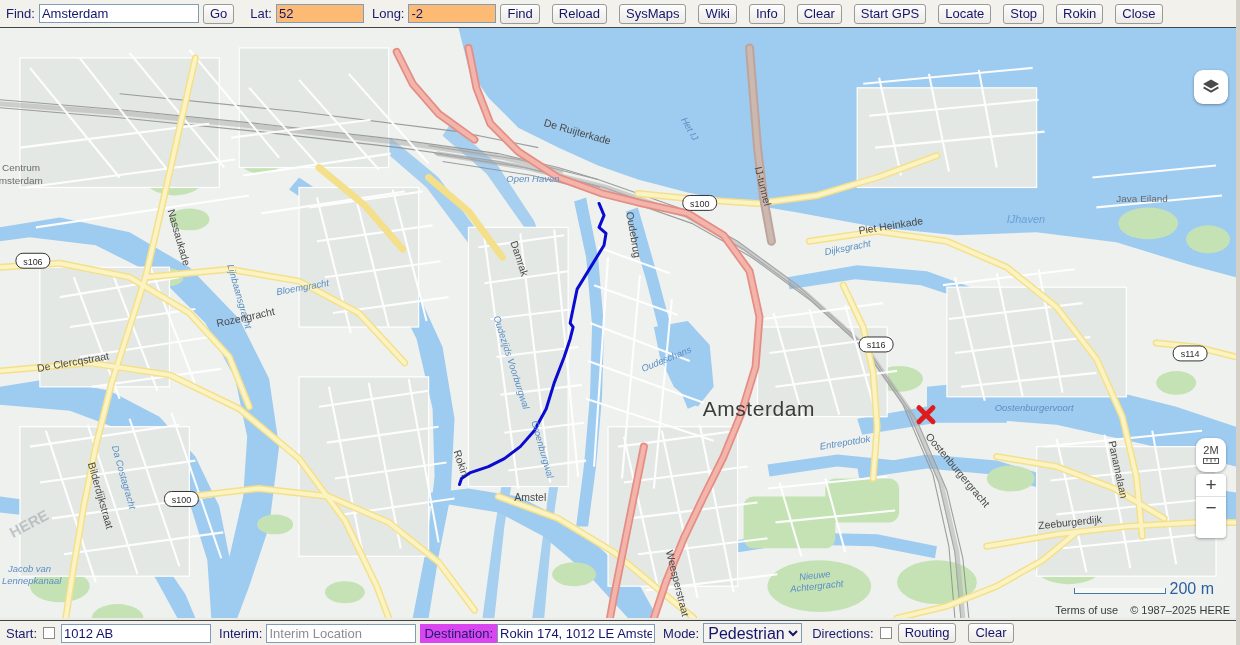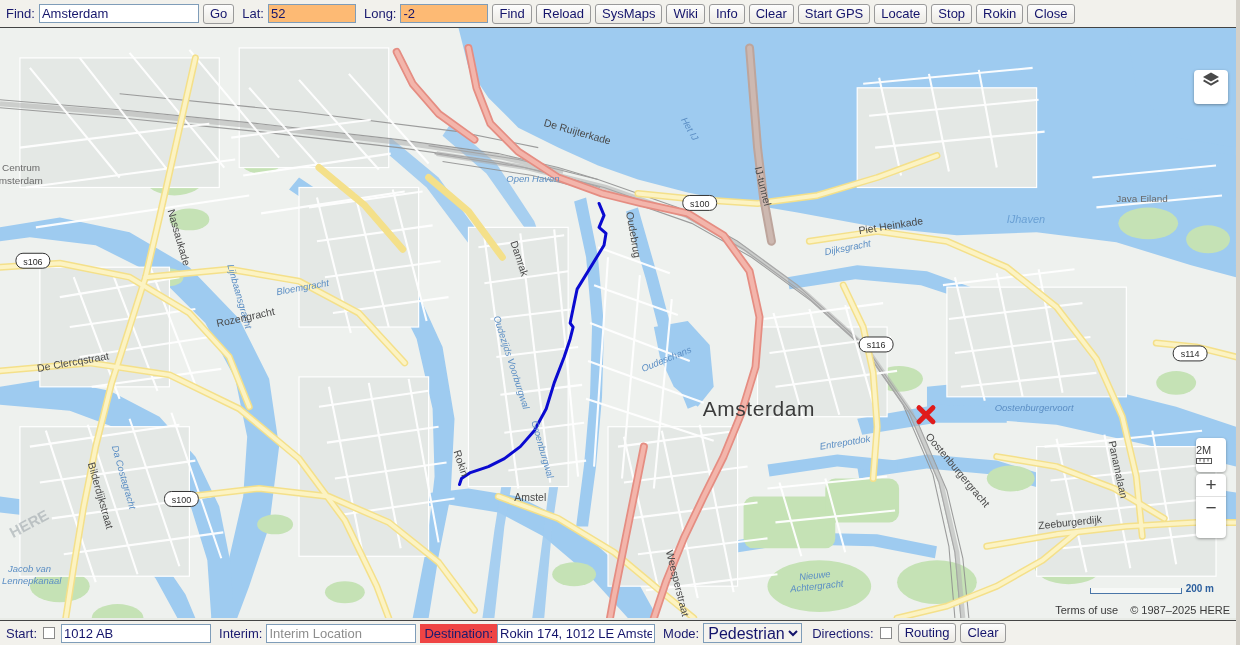--- a/index.html
+++ b/index.html
@@ -55,21 +55,21 @@
 
   .tb-btn {
     height: 20px;
     border: 1px solid #9a9a9a;
     border-radius: 3px;
     background: linear-gradient(#fdfdfd, #eceae4);
     color: #14146b;
     font-size: 13px;
     font-family: "Liberation Sans", sans-serif;
     padding: 0 6px;
-    margin-right: 4px;
+    margin-right: 12px;
     cursor: pointer;
     line-height: 18px;
   }
 
   .tb-check {
     width: 12px; height: 12px;
     border: 1px solid #8a8a8a;
     background: #fff;
     margin: 0 6px 0 2px;
     display: inline-block;
@@ -104,23 +104,23 @@
   .lbl-street  { font-family: "Liberation Sans", sans-serif; font-size: 10.5px; fill: #4a4a4a; }
   .lbl-water   { font-family: "Liberation Sans", sans-serif; font-size: 9.5px; fill: #5b8ec4; font-style: italic; }
   .lbl-waterbig{ font-family: "Liberation Sans", sans-serif; font-size: 11px; fill: #6aa0d4; font-style: italic; }
   .lbl-place   { font-family: "Liberation Sans", sans-serif; font-size: 10px; fill: #6a6a6a; }
   .lbl-shield  { font-family: "Liberation Sans", sans-serif; font-size: 9px; fill: #2d2d2d; }
 
   
   .ctl {
     position: absolute;
     background: #ffffff;
-    border-radius: 4px;
+    border-radius: 9px;
     box-shadow: 0 1px 3px rgba(0,0,0,.35);
-    display: flex; justify-content: center;
+    display: flex; align-items: center; justify-content: center;
     cursor: pointer;
     user-select: none;
   }
   .ctl-layers { top: 42px; right: 8px; width: 34px; height: 34px; }
   .ctl-scale  { bottom: 148px; right: 10px; width: 30px; height: 34px;
                 flex-direction: column; gap: 1px; }
   .ctl-scale .s-txt { font-size: 11px; color: #3c3c3c; line-height: 11px; font-family:"Liberation Sans",sans-serif; }
   .ctl-zoom {
     bottom: 82px; right: 10px; width: 30px; height: 64px;
     flex-direction: column;
@@ -138,21 +138,21 @@
   
   .scalebar {
     position: absolute; right: 22px; bottom: 26px;
     display: flex; align-items: flex-end; gap: 4px;
   }
   .scalebar .bar {
     width: 92px; height: 6px;
     border: 1px solid #4a76a8; border-top: none;
     background: rgba(255,255,255,.55);
   }
-  .scalebar .txt { font-size: 10px; color: #2c5f9e; line-height: 10px; font-family:"Liberation Sans",sans-serif;font-weight:bold; }
+  .scalebar .txt { font-size: 16px; color: #2c5f9e; line-height: 10px; font-family:"Liberation Sans",sans-serif; }
 
   .attrib {
     position: absolute; right: 6px; bottom: 4px;
     font-size: 11px; color: #3a3a3a;
     display: flex; gap: 12px; 
     font-family: "Liberation Sans", sans-serif;
   }
   .attrib .terms { cursor: pointer; }
 
   .here-wm {
@@ -507,21 +507,21 @@
 
     <div class="here-wm">HERE</div>
   </div>
 
   <div class="toolbar bottom">
     <span class="tb-label">Start:</span>
     <span class="tb-check"></span>
     <input class="tb-input" style="width: 150px;" value="1012 AB">
     <span class="tb-label">Interim:</span>
     <input class="tb-input" style="width: 150px;" placeholder="Interim Location">
-    <span class="tb-label" style="background:#ef4444;padding:2px 4px">Destination:</span>
+    <span class="tb-label" style="background:#d946ef;padding:2px 4px">Destination:</span>
     <input class="tb-input" style="width: 158px;" value="Rokin 174, 1012 LE Amster">
     <span class="tb-label">Mode:</span>
     <select class="tb-select"><option value="Pedestrian">Pedestrian</option></select>
     <span class="tb-label">Directions:</span>
     <span class="tb-check"></span>
     <button class="tb-btn">Routing</button>
     <button class="tb-btn">Clear</button>
   </div>
 
 </div>

